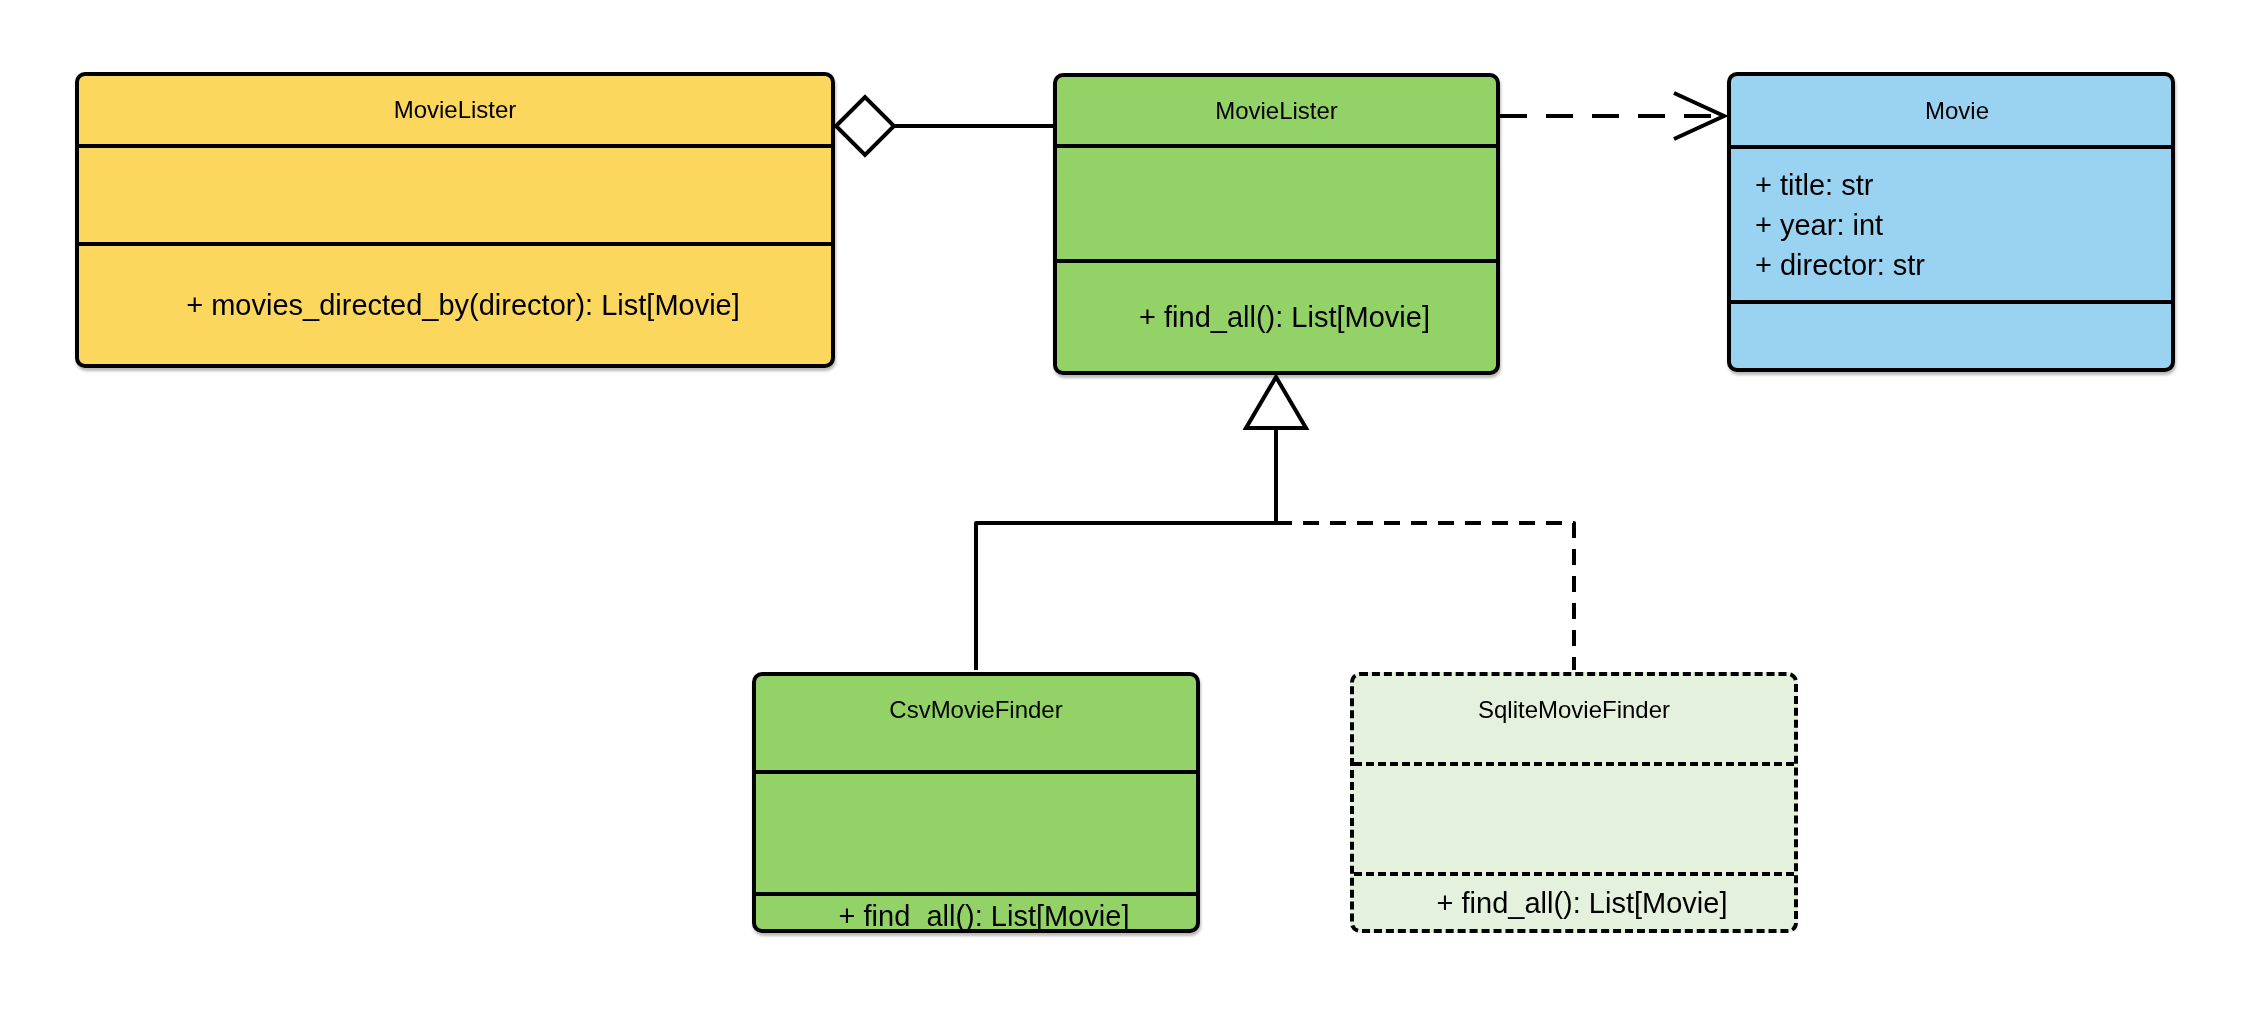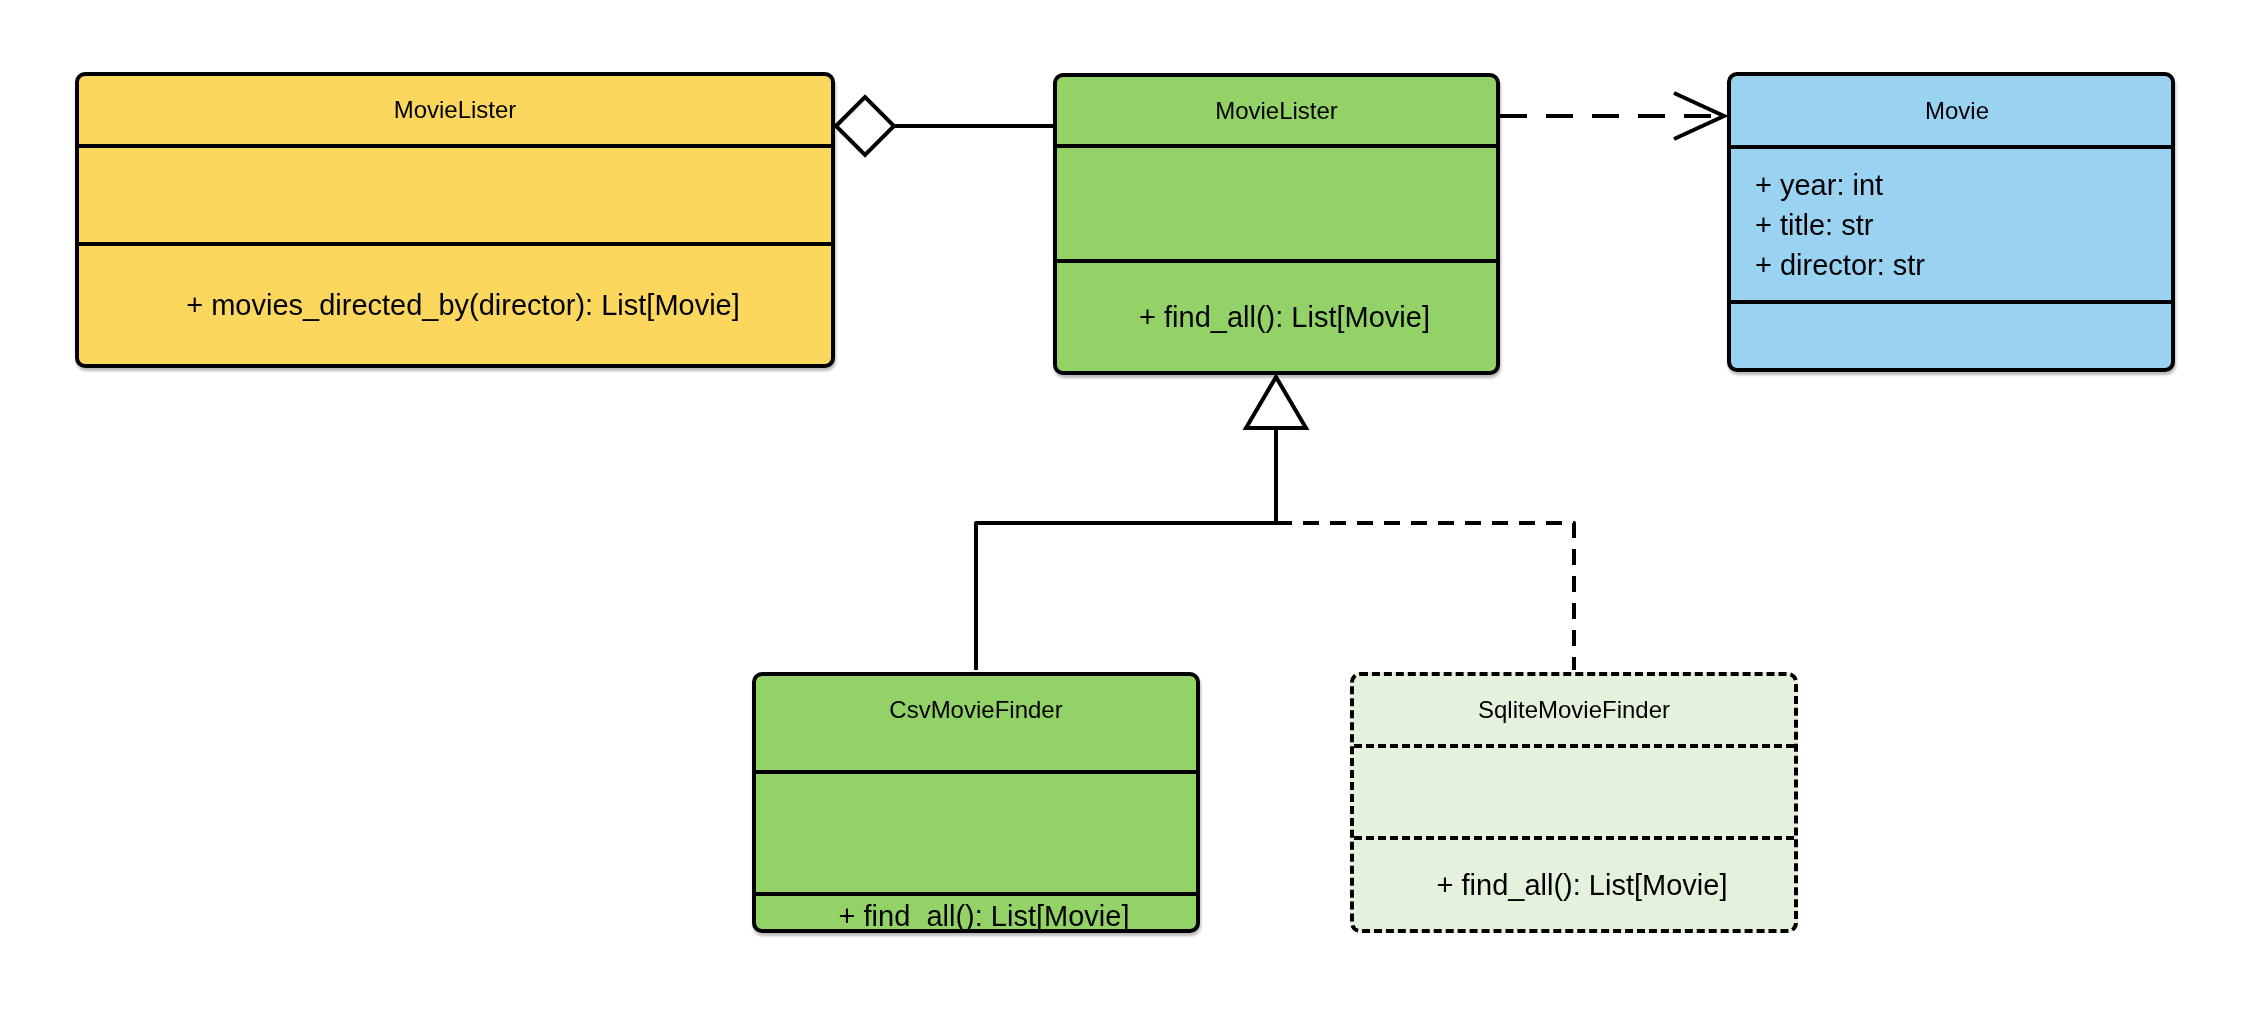--- a/index.html
+++ b/index.html
@@ -12,21 +12,21 @@
   svg.connectors{position:absolute;left:0;top:0;width:2250px;height:1011px;pointer-events:none;}
   .conn{stroke:var(--line_color,#000);stroke-width:4;fill:none;}
   .conn-fill{stroke:var(--line_color,#000);stroke-width:4;fill:#ffffff;stroke-linejoin:miter;}
 
   .uml-class{
     position:absolute;box-sizing:border-box;
     border:4px solid var(--line_color,#000);border-radius:10px;
     display:flex;flex-direction:column;
     box-shadow:1px 3px 3px rgba(0,0,0,0.28);
   }
-  .uml-class.dashed{border-style:dashed;box-shadow:none;}
+  .uml-class.dashed{border-style:dashed;box-shadow:none;gap:18px;}
   .fill-yellow{background:var(--movielister_fill,#fbd75e);}
   .fill-green{background:var(--finder_green_fill,#92d266);}
   .fill-blue{background:var(--movie_blue_fill,#9ad3f2);}
   .fill-pale{background:var(--sqlite_pale_green_fill,#e4f1dc);}
 
   .title{
     display:flex;align-items:center;justify-content:center;
     font-size:24px;box-sizing:border-box;flex:0 0 auto;
   }
   .section{
@@ -71,22 +71,22 @@
     <div class="title" style="height:67px;">MovieLister</div>
     <div class="section" style="height:115px;"></div>
     <div class="section grow">
       <div class="memberline">+ find_all(): List[Movie]</div>
     </div>
   </div>
 
   <div class="uml-class fill-blue" style="left:1727px;top:72px;width:448px;height:300px;">
     <div class="title" style="height:69px;padding-left:12px;">Movie</div>
     <div class="section" style="height:155px;">
+      <div class="memberline">+ title: str</div>
       <div class="memberline">+ year: int</div>
-      <div class="memberline">+ title: str</div>
       <div class="memberline">+ director: str</div>
     </div>
     <div class="section grow"></div>
   </div>
 
   <div class="uml-class fill-green" style="left:752px;top:672px;width:448px;height:261px;gap:26px;">
     <div class="title" style="height:68px;">CsvMovieFinder</div>
     <div class="section" style="height:96px;"></div>
     <div class="section grow">
       <div class="memberline">+ find_all(): List[Movie]</div>

